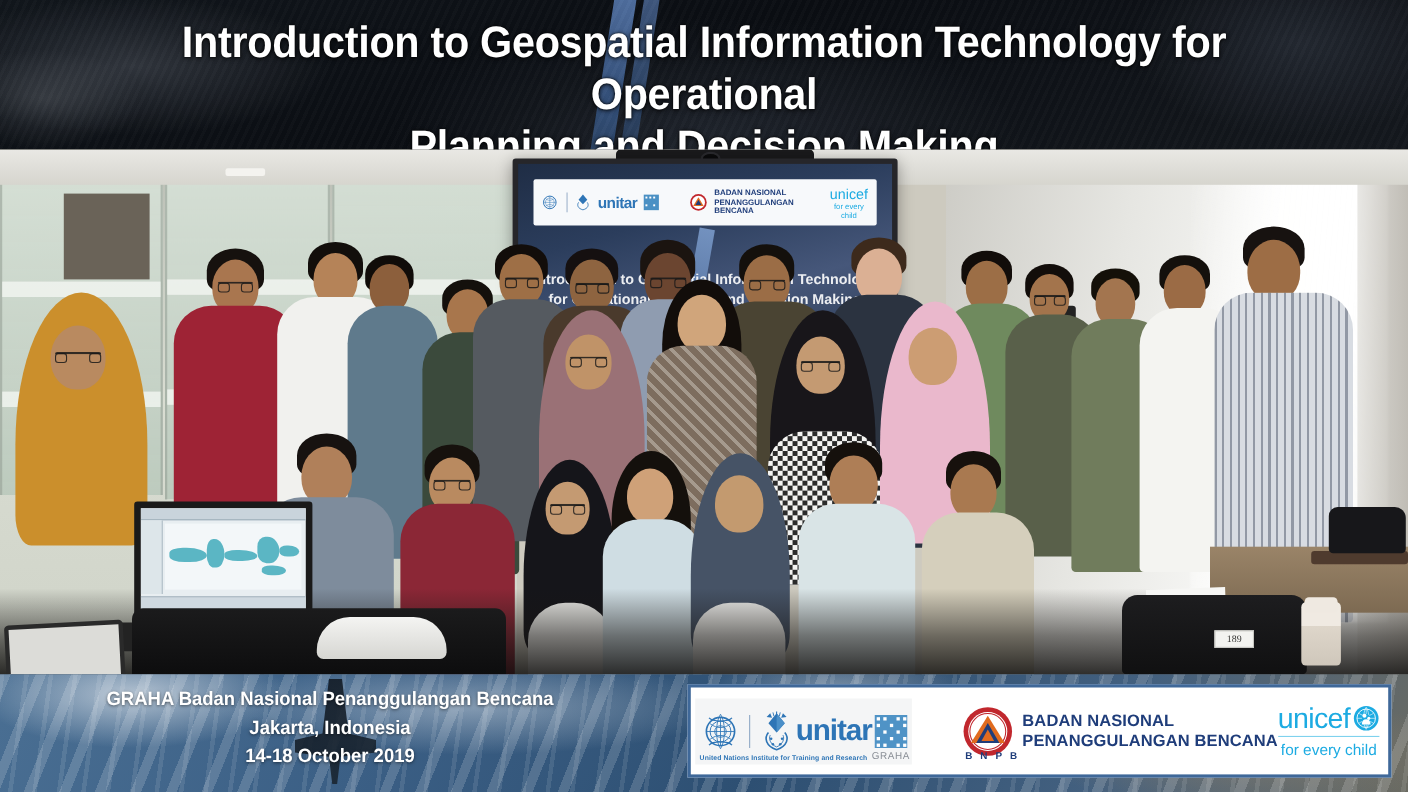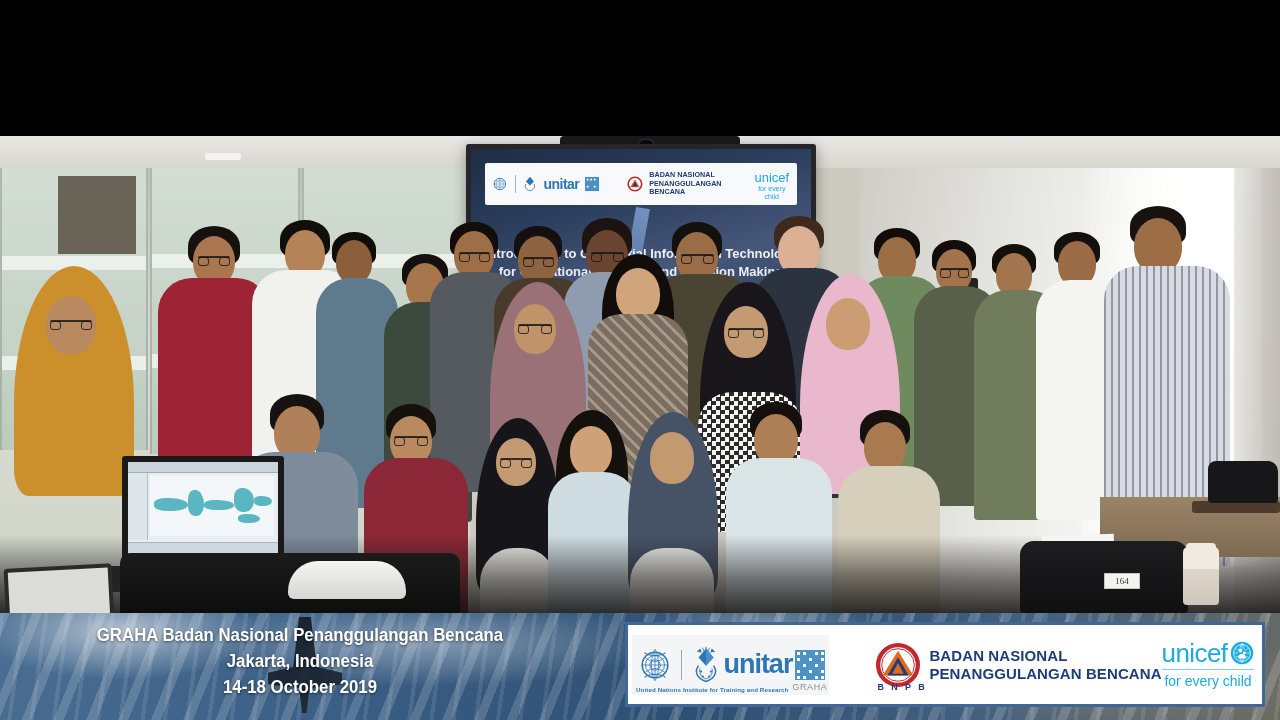--- a/index.html
+++ b/index.html
@@ -383,20 +383,30 @@
   #unicef-tag {
     font-size: 14px; padding-top: 3px;
     border-top: 1.4px solid #7fd2ee; margin-top: 3px;
   }
 </style>
 </head>
 <body>
 
 <div id="slide">
 
+  <div id="header">
+    <div id="hdr-dark-left"></div>
+    <div id="hdr-streak-a"></div>
+    <div id="hdr-streak-b"></div>
+    <div id="hdr-noise"></div>
+    <div id="title">
+      <div>Introduction to Geospatial Information Technology for Operational</div>
+      <div>Planning and Decision Making</div>
+    </div>
+  </div>
 
   <div id="photo">
 
     <div id="wall-right"></div>
     <div id="window-glow"></div>
     <div id="curtain"></div>
     <div id="wall-left"></div>
     <div id="glass-a">
         <div class="glass-frost" style="top:96px"></div>
         <div class="glass-frost" style="top:196px"></div>
@@ -631,21 +641,21 @@
     <div id="keyboard"></div>
     <div id="laptop-left"></div>
     <div id="desk-front"></div>
     <div id="table-white"></div>
     <div id="table-white2"></div>
     <div id="tray-b"></div>
     <div id="bag-b"></div>
     <div id="tray-a"></div>
     <div id="paper-a"></div>
     <div id="chair-a"></div>
-    <div id="chair-tag">164</div>
+    <div id="chair-tag">189</div>
     <div id="bottle"></div>
     <div id="bottle-cap"></div>
   </div>
 
   <div id="footer">
     <div id="earth-swirl"></div>
     <div id="sat-shape"></div>
 
     <div id="venue">
       <div>GRAHA Badan Nasional Penanggulangan Bencana</div>

